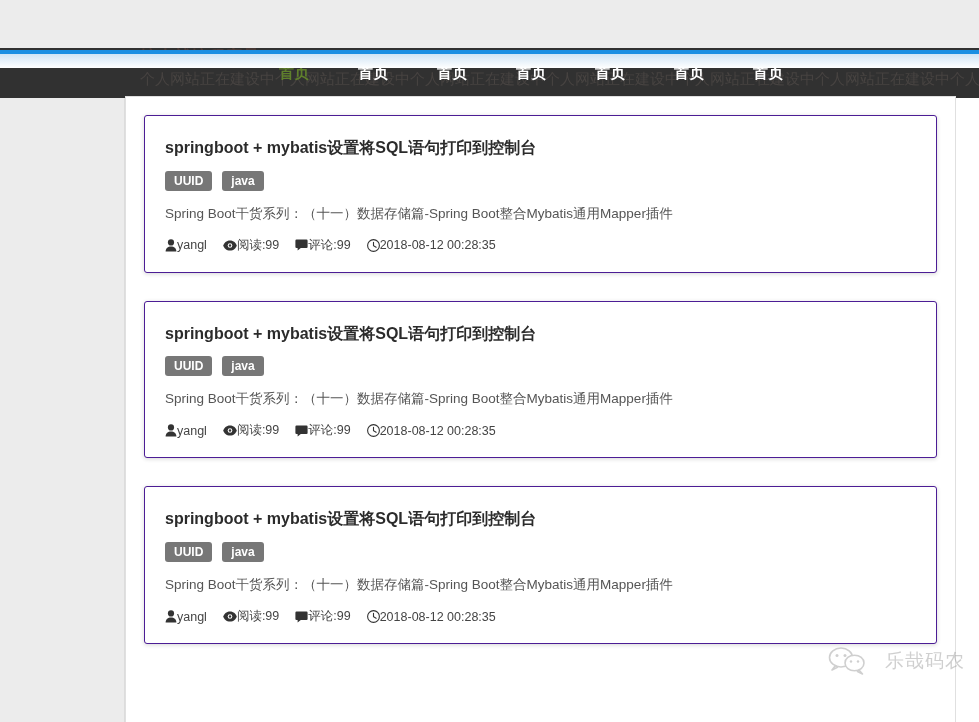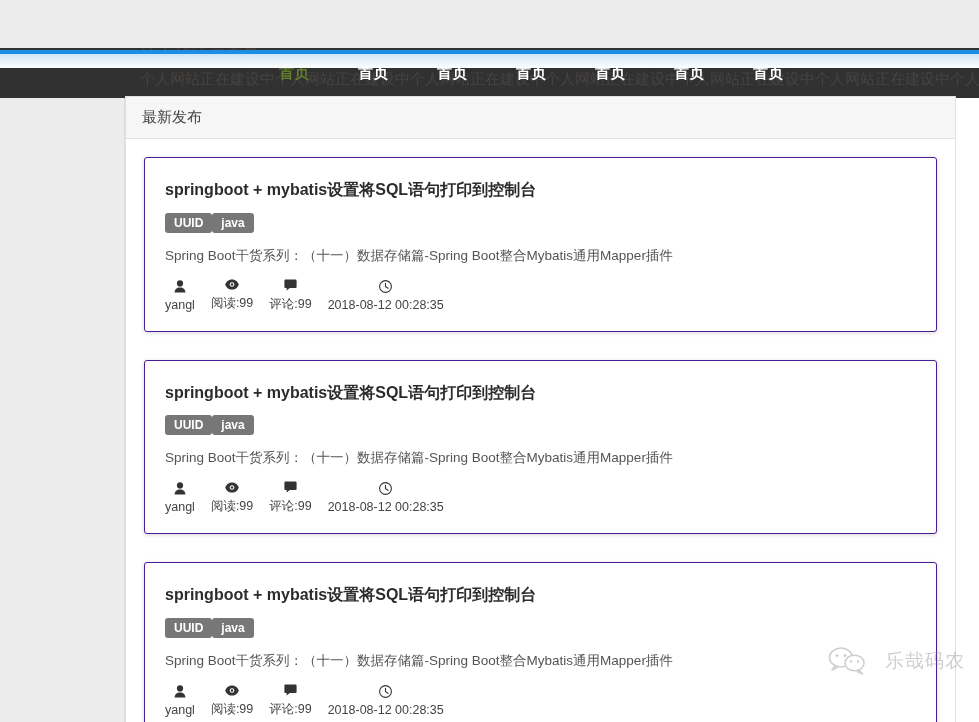--- a/index.html
+++ b/index.html
@@ -152,20 +152,21 @@
   }
   .card-title {
     font-size: 16px;
     font-weight: bold;
     color: #2b2b2b;
     margin-bottom: 12px;
     line-height: 1.3;
   }
   .tag-row {
     display: flex;
+    gap: 10px;
     margin-bottom: 14px;
   }
   .tag {
     background: #777777;
     color: #ffffff;
     font-size: 12px;
     font-weight: bold;
     border-radius: 3px;
     padding: 3px 9px;
     line-height: 14px;
@@ -180,23 +181,21 @@
   .meta-row {
     display: flex;
     align-items: center;
     gap: 16px;
     font-size: 12.5px;
     color: #444;
   }
   .meta {
     display: flex;
     align-items: center;
-    gap: 5px;
     white-space: nowrap;
-    flex-direction: column;
   }
   .meta svg { display: block; flex: none; }
 
   
   .watermark {
     position: absolute;
     right: 14px;
     bottom: 46px;
     display: flex;
     align-items: center;
@@ -228,23 +227,20 @@
     <span class="nav-item">首页</span>
     <span class="nav-item">首页</span>
     <span class="nav-item">首页</span>
     <span class="nav-item">首页</span>
   </nav>
 </div>
 <div class="accent-rule"></div>
 <div class="accent-fade"></div>
 
 <section class="panel">
-  <div class="panel-head">
-    <span class="panel-head-title">最新发布</span>
-  </div>
   <div class="panel-body">
 
     <article class="card">
       <div class="card-title">springboot + mybatis设置将SQL语句打印到控制台</div>
       <div class="tag-row">
         <span class="tag">UUID</span>
         <span class="tag">java</span>
       </div>
       <div class="card-desc">Spring Boot干货系列：（十一）数据存储篇-Spring Boot整合Mybatis通用Mapper插件</div>
       <div class="meta-row">

